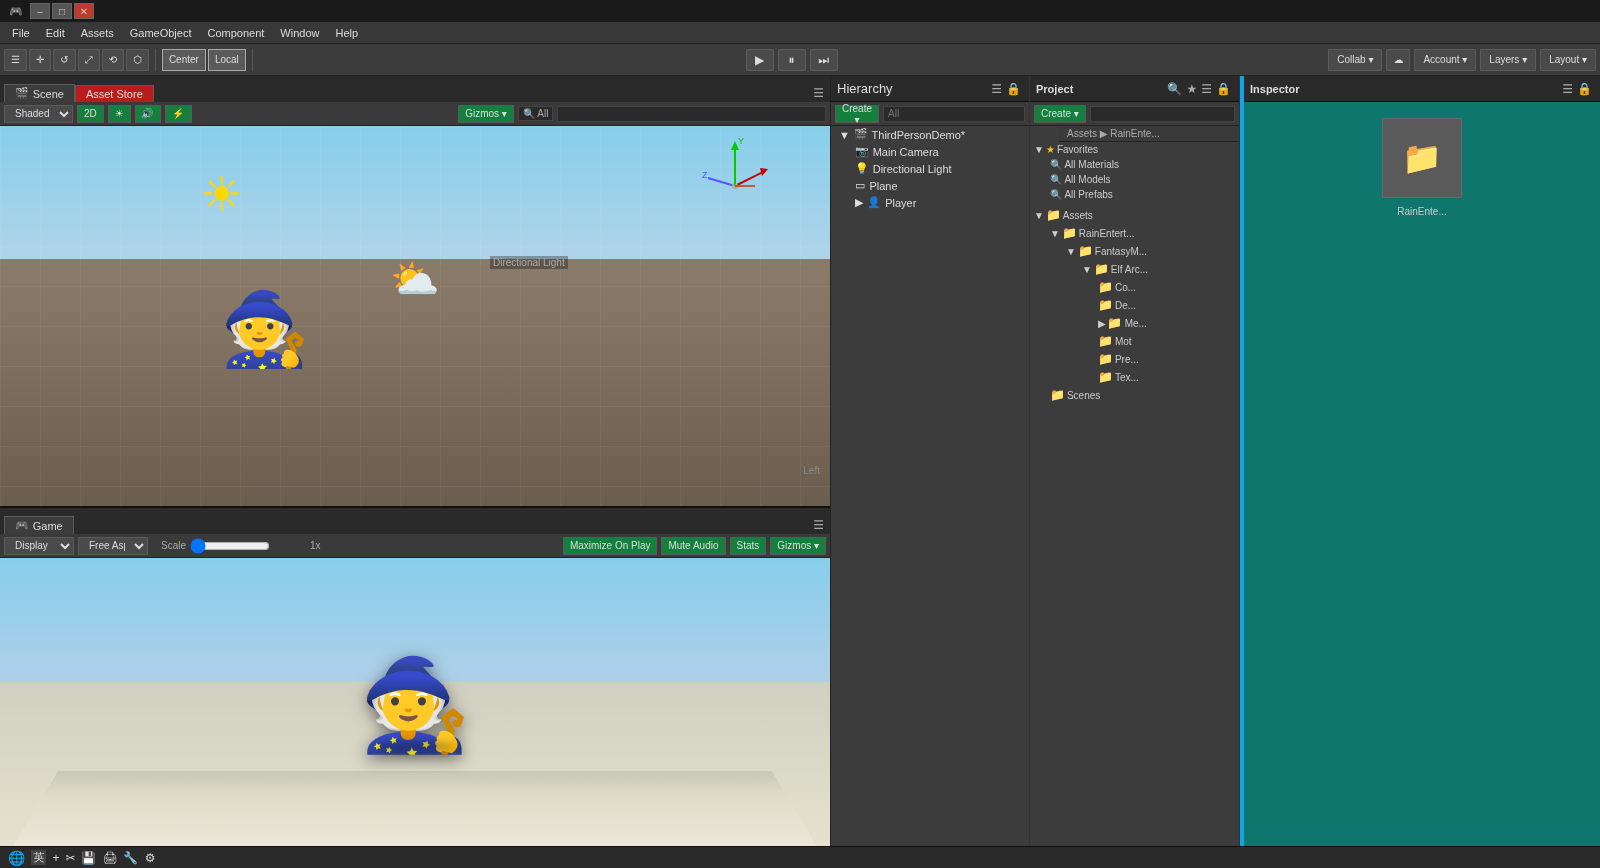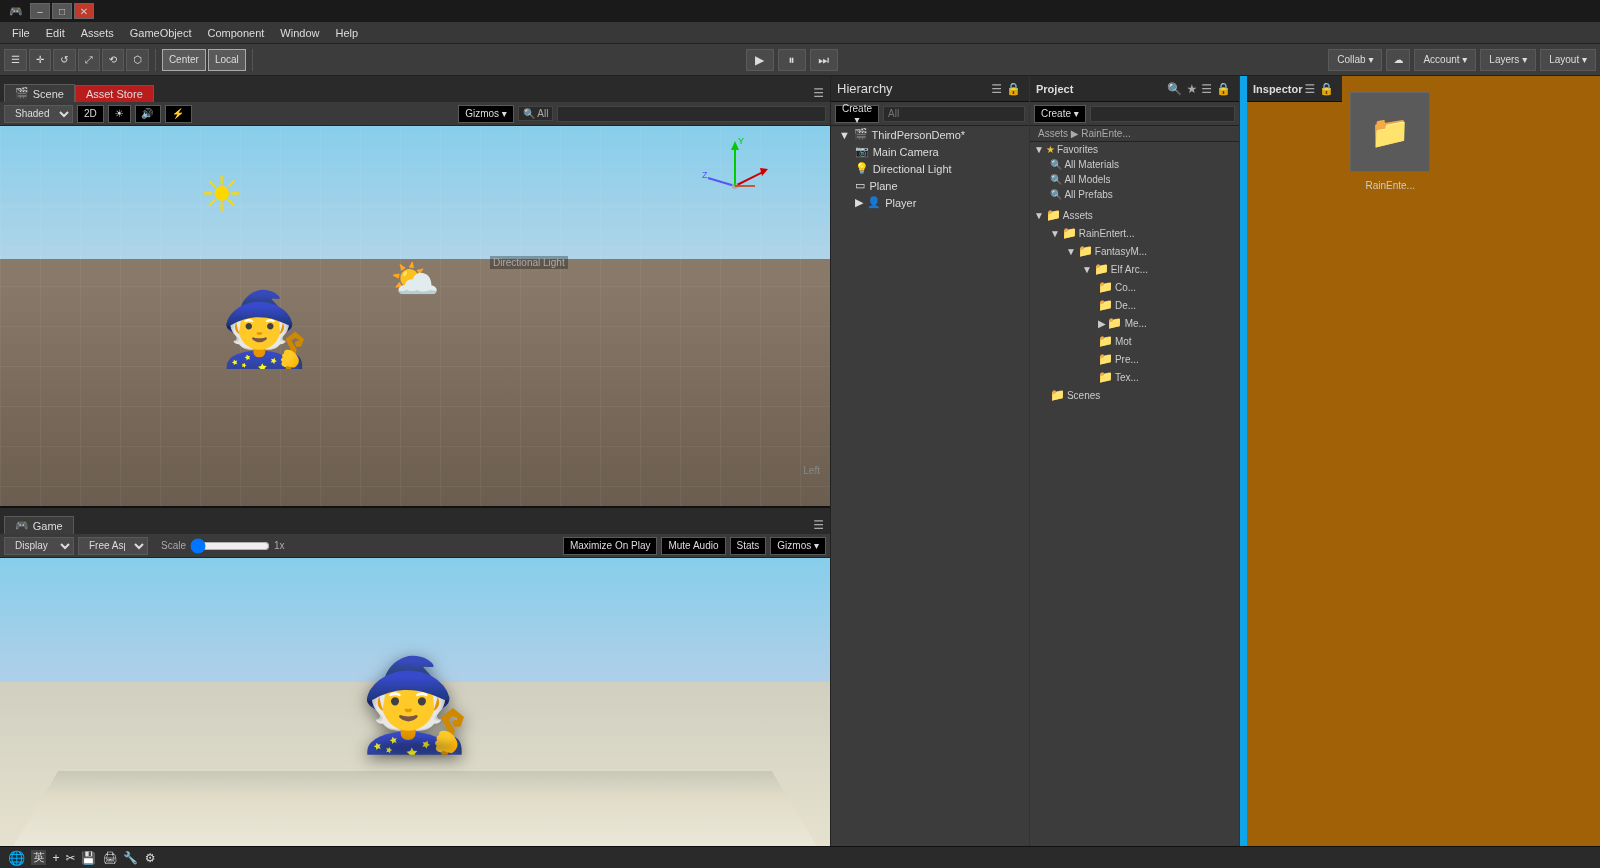--- a/index.html
+++ b/index.html
@@ -153,21 +153,21 @@
     .panel-toolbar {
       background: #3a3a3a;
       height: 24px;
       display: flex;
       align-items: center;
       padding: 0 4px;
       gap: 4px;
       border-bottom: 1px solid #222;
     }
     .small-btn {
-      background: #000000;
+      background: #15803d;
       border: 1px solid #5a5a5a;
       color: #ddd;
       padding: 1px 6px;
       font-size: 10px;
       cursor: pointer;
       height: 18px;
       display: flex;
       align-items: center;
     }
 
@@ -296,24 +296,24 @@
       gap: 2px;
       white-space: nowrap;
       overflow: hidden;
     }
     .folder-icon { color: #f0a030; font-size: 12px; }
     .star-icon { color: #f0c030; font-size: 10px; }
 
     
     .inspector-panel {
       flex: 1;
-      background: #a16207;
-      border-left: 7px solid #0ea5e9;
-      display: flex;
-      flex-direction: row;
+      background: #0f766e;
+      border-left: 4px solid #0ea5e9;
+      display: flex;
+      flex-direction: column;
     }
 
     .inspector-content {
       padding: 8px;
     }
 
     .asset-preview {
       width: 80px;
       height: 80px;
       background: #5a5a5a;
@@ -348,20 +348,21 @@
       font-size: 12px;
       padding: 2px;
     }
 
     .breadcrumb-path {
       font-size: 10px;
       color: #aaa;
       padding: 2px 8px;
       background: #3a3a3a;
       border-bottom: 1px solid #222;
+      margin-left: 29px;
     }
   </style>
 </head>
 <body>
 
 <div class="title-bar">
   <span class="title-bar-icon">🎮</span>
   <div class="title-bar-controls">
     <div class="title-bar-btn">–</div>
     <div class="title-bar-btn">□</div>
@@ -488,21 +489,21 @@
 
       <div class="panel-toolbar">
         <select class="small-btn" style="font-size:10px; background:#4a4a4a; color:#ddd; border:1px solid #5a5a5a; width:70px;">
           <option>Display 1</option>
         </select>
         <select class="small-btn" style="font-size:10px; background:#4a4a4a; color:#ddd; border:1px solid #5a5a5a; width:70px;">
           <option>Free Aspect</option>
         </select>
         <span style="font-size:10px; color:#aaa; margin-left:9px;">Scale</span>
         <input type="range" min="1" max="5" value="1" style="width: 80px; height: 10px;">
-        <span style="font-size:10px; color:#aaa;">1x</span>
+        <span style="font-size:10px; color:#aaa;margin-left:36px;">1x</span>
         <div style="flex:1;"></div>
         <button class="small-btn">Maximize On Play</button>
         <button class="small-btn">Mute Audio</button>
         <button class="small-btn">Stats</button>
         <button class="small-btn">Gizmos ▾</button>
       </div>
 
       <div class="game-viewport">
 
         <div style="position:absolute; bottom:0; left:0; right:0; height:42%; background:linear-gradient(180deg, #c8c8b8 0%, #e0dcc8 30%, #f0ece0 100%); transform:perspective(400px) rotateX(30deg); transform-origin: bottom center;"></div>

